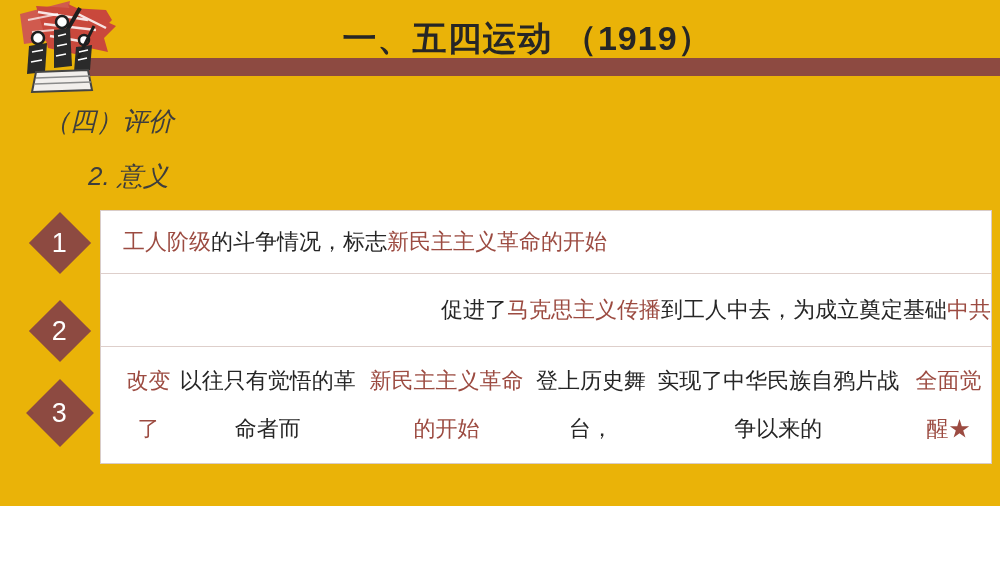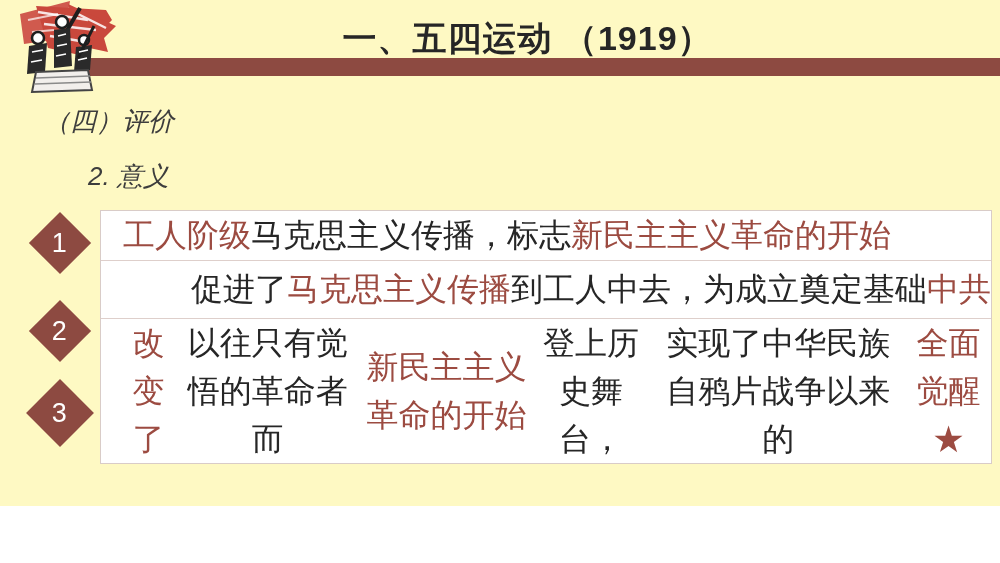--- a/index.html
+++ b/index.html
@@ -1,21 +1,21 @@
 <!DOCTYPE html>
 <html style="--accent: #8d4a41; --text_red: #9c4b41; --title: #262626; --body_text: #262626; --heading: #3d3d3d; --box_border: #d9ccc8; --divider: #decfcb; --flag_red: #c9483c;"><head>
 <meta charset="utf-8">
 <style>
   :root{
     --accent:#8d4a41; --text_red:#9c4b41; --title:#262626; --body_text:#262626;
     --heading:#3d3d3d; --box_border:#d9ccc8; --divider:#decfcb; --flag_red:#c9483c;
   }
   html,body{margin:0;padding:0;}
   body{font-family:"Liberation Sans",sans-serif;background:#ffffff;}
-  .slide{position:relative;width:1000px;height:506px;background:#fef9c3;overflow:hidden;}
+  .slide{position:relative;width:1000px;height:506px;background:#eab308;overflow:hidden;}
 
   .slide-title{
     position:absolute;top:16px;left:0;right:0;padding-left:55px;
     text-align:center;font-size:34px;font-weight:bold;color:var(--title);
     letter-spacing:1px;white-space:nowrap;
   }
   .top-bar{position:absolute;left:75px;right:0;top:58px;height:18px;background:var(--accent);}
   .bottom-bar{position:absolute;left:85px;top:549px;width:908px;height:11px;background:var(--accent);}
 
   .logo{position:absolute;left:8px;top:0;width:112px;height:94px;z-index:5;}
@@ -23,21 +23,21 @@
   .subtitle{position:absolute;font-size:26px;color:var(--heading);white-space:nowrap;font-style:italic;}
   .subtitle.s1{left:44px;top:104px;}
   .subtitle.s2{left:88px;top:159px;}
 
   .content-box{
     position:absolute;left:100px;top:210px;width:892px;height:254px;
     background:#ffffff;border:1px solid var(--box_border);box-sizing:border-box;
     display:flex;flex-direction:column;
   }
   .row{display:flex;align-items:center;padding-left:22px;box-sizing:border-box;
-       font-size:32px;color:var(--body_text);}
+       font-size:22px;color:var(--body_text);}
   .row .seg{white-space:pre-wrap;}
   .row .seg.red{color:var(--text_red);}
   .row1{height:63px;border-bottom:1px solid var(--divider);}
   .row2{height:73px;border-bottom:1px solid var(--divider);justify-content:flex-end;}
   .row3{flex:1;line-height:48px;text-align:center;}
 
   .diamond{
     position:absolute;background:var(--accent);transform:rotate(45deg);
     display:flex;align-items:center;justify-content:center;z-index:4;
   }
@@ -94,21 +94,21 @@
   <div class="diamond d2">
     <span class="num">2</span>
   </div>
   <div class="diamond d3">
     <span class="num">3</span>
   </div>
 
   <div class="content-box">
     <div class="row row1">
         <span class="seg red">工人阶级</span>
-        <span class="seg">马克思主义传播，标志</span>
+        <span class="seg">的斗争情况，标志</span>
         <span class="seg red">新民主主义革命的开始</span>
       </div>
     <div class="row row2">
         <span class="seg">促进了</span>
         <span class="seg red">马克思主义传播</span>
         <span class="seg">到工人中去，为</span>
         <span class="seg">成立奠定基础</span>
         <span class="seg red">中共</span>
       </div>
     <div class="row row3">

